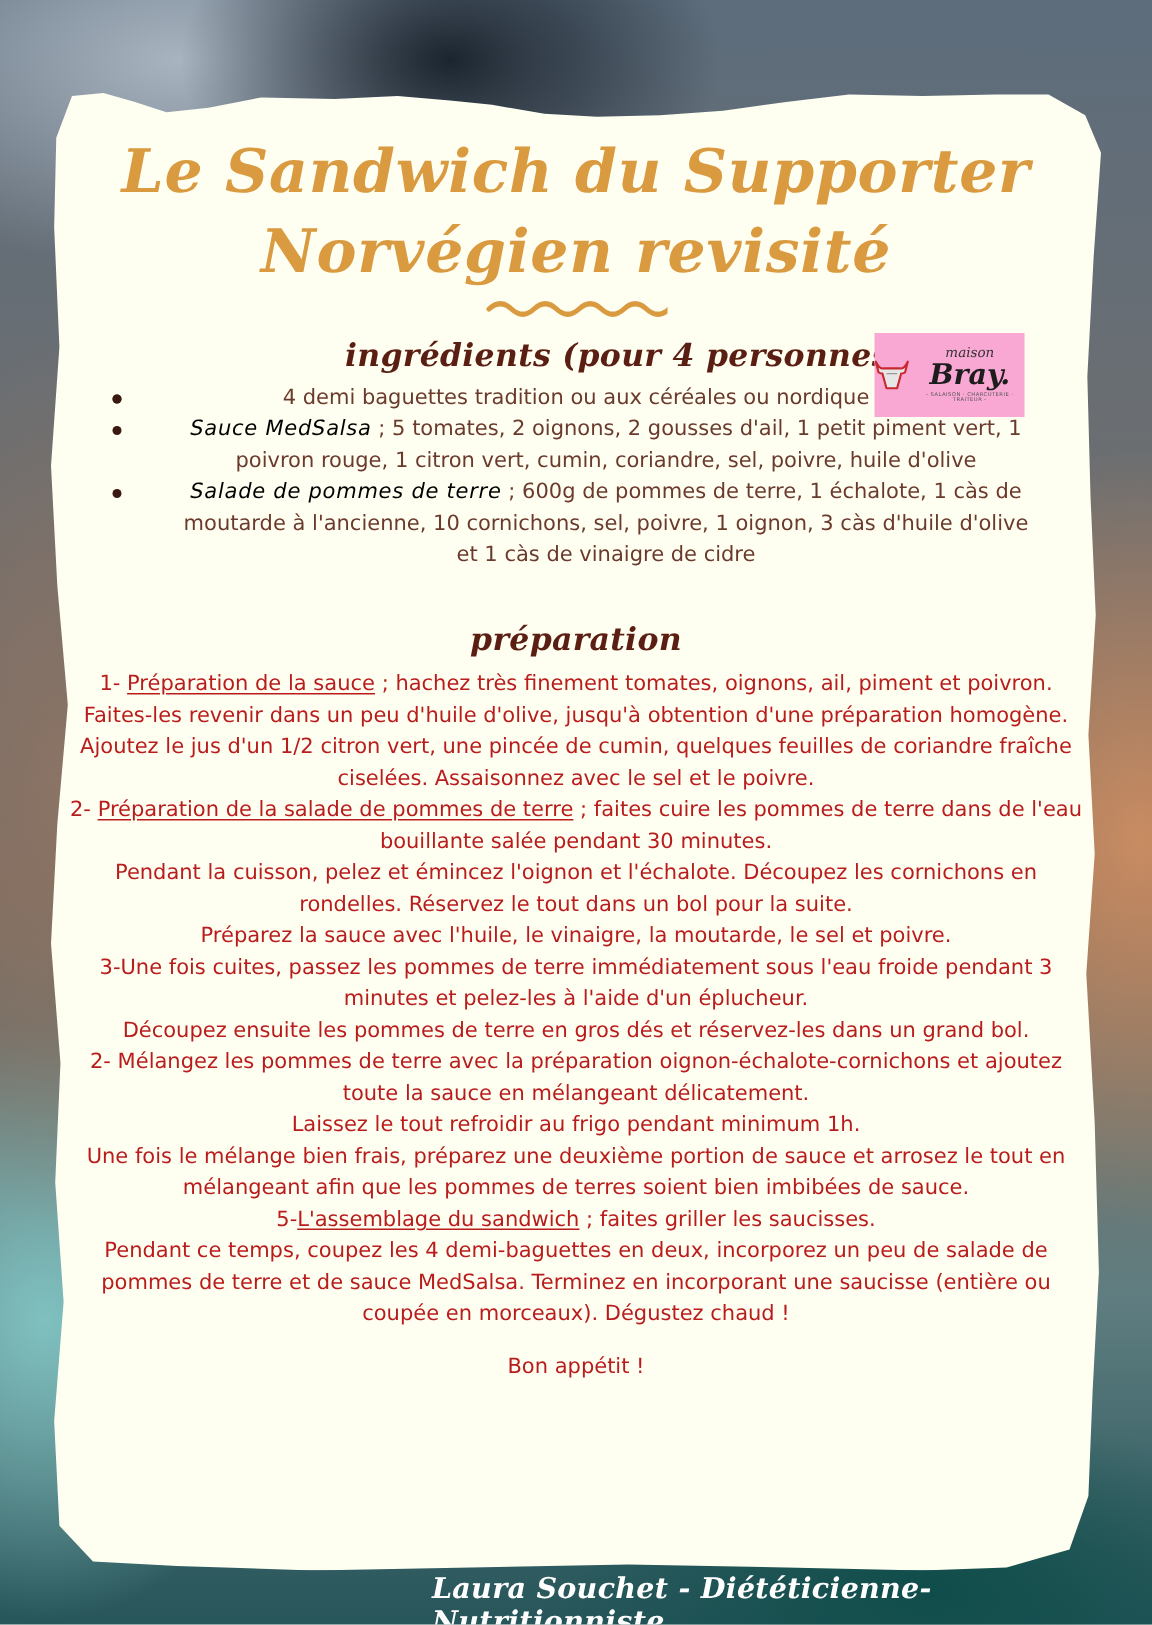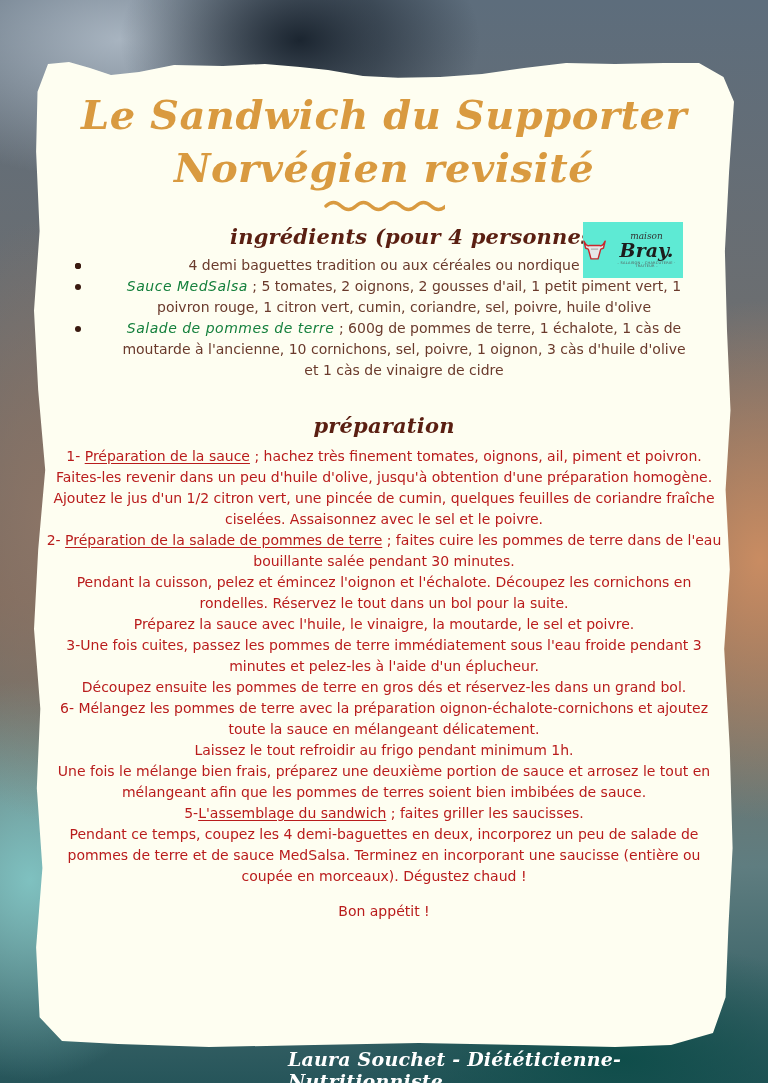--- a/index.html
+++ b/index.html
@@ -57,35 +57,35 @@
     font-style: italic;
     font-weight: bold;
     color: #5a1f12;
     font-size: 21px;
     letter-spacing: 0.2px;
   }
   .ing-title { position: absolute; left: 196px; top: 0; }
   .logo {
     position: absolute; left: 549px; top: -2px;
     width: 100px; height: 56px;
-    background: #5eead4;
+    background: #f9a8d4;
     display: flex; align-items: center; justify-content: center;
     gap: 4px;
   }
   .logo-text { display: flex; flex-direction: column; align-items: center; line-height: 1; }
   .logo-small { font-family: "DejaVu Serif", serif; font-style: italic; font-size: 9px; color: #333; }
   .logo-big { font-family: "DejaVu Serif", serif; font-style: italic; font-weight: bold; font-size: 19px; color: #1d1d1d; }
   .logo-tag { font-family: "DejaVu Sans", sans-serif; font-size: 3.5px; color: #555; letter-spacing: 0.3px; margin-top: 2px; }
 
   .ing-list { list-style: none; margin-top: 1px; font-size: 14px; line-height: 21px; color: #6a3a2c; }
   .ing-list li { position: relative; padding: 0 40px 0 80px; }
   .ing-list li .bullet {
     position: absolute; left: 41px; top: 8px; width: 6px; height: 6px; border-radius: 50%; background: #3a1a10;
   }
-  .ing-list .it { font-style: italic; color: #15803d; letter-spacing: 0.5px; }
+  .ing-list .it { font-style: italic; color: #000000; letter-spacing: 0.5px; }
   .ing-list li.one-line { padding-left: 90px; padding-right: 90px; }
 
   .prep-title { margin-top: 32px; }
   .prep {
     margin-top: 8px; font-size: 14px; line-height: 21px; color: #b91c1c; padding: 0 8px;
   }
   .prep p { margin: 0; }
   .prep .u { text-decoration: underline; text-underline-offset: 2px; }
   .prep .bon { margin-top: 14px; }
 
@@ -152,21 +152,21 @@
 
     <p>
       <span>2- </span><span class="u">Préparation de la salade de pommes de terre</span><span> ; faites cuire les pommes de terre dans de l'eau bouillante salée pendant 30 minutes.</span>
     </p>
     <p>Pendant la cuisson, pelez et émincez l'oignon et l'échalote. Découpez les cornichons en rondelles. Réservez le tout dans un bol pour la suite.</p>
     <p>Préparez la sauce avec l'huile, le vinaigre, la moutarde, le sel et poivre.</p>
 
     <p>3-Une fois cuites, passez les pommes de terre immédiatement sous l'eau froide pendant 3 minutes et pelez-les à l'aide d'un éplucheur.</p>
     <p>Découpez ensuite les pommes de terre en gros dés et réservez-les dans un grand bol.</p>
 
-    <p>6- Mélangez les pommes de terre avec la préparation oignon-échalote-cornichons et ajoutez toute la sauce en mélangeant délicatement.</p>
+    <p>2- Mélangez les pommes de terre avec la préparation oignon-échalote-cornichons et ajoutez toute la sauce en mélangeant délicatement.</p>
     <p>Laissez le tout refroidir au frigo pendant minimum 1h.</p>
     <p>Une fois le mélange bien frais, préparez une deuxième portion de sauce et arrosez le tout en mélangeant afin que les pommes de terres soient bien imbibées de sauce.</p>
 
     <p>
       <span>5-</span><span class="u">L'assemblage du sandwich</span><span> ; faites griller les saucisses.</span>
     </p>
     <p>Pendant ce temps, coupez les 4 demi-baguettes en deux, incorporez un peu de salade de pommes de terre et de sauce MedSalsa. Terminez en incorporant une saucisse (entière ou coupée en morceaux). Dégustez chaud !</p>
 
     <p class="bon">Bon appétit !</p>
   </div>

